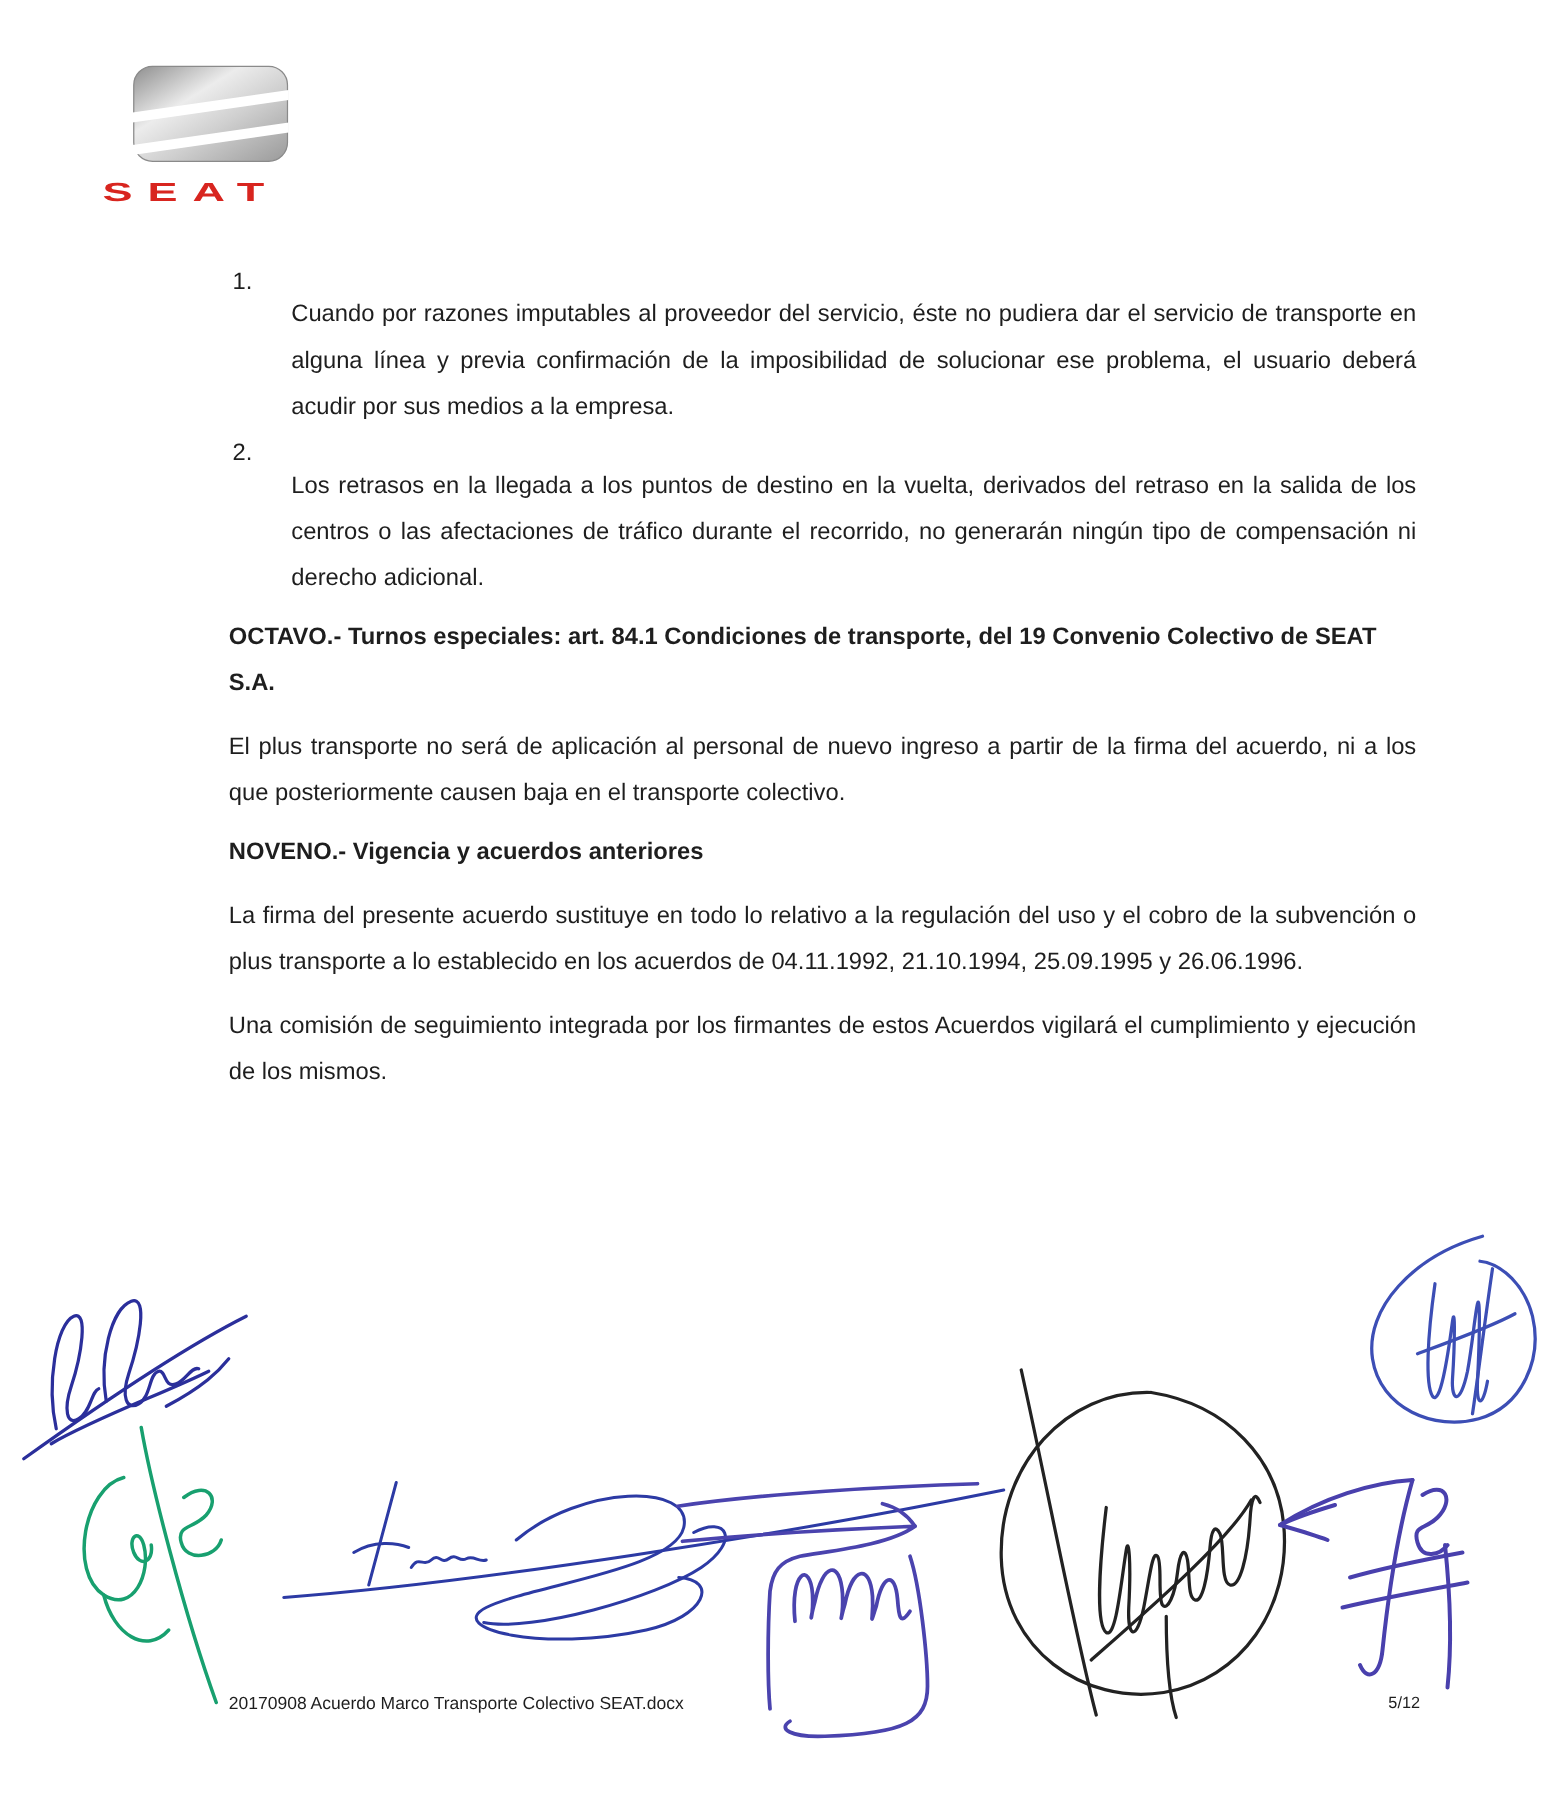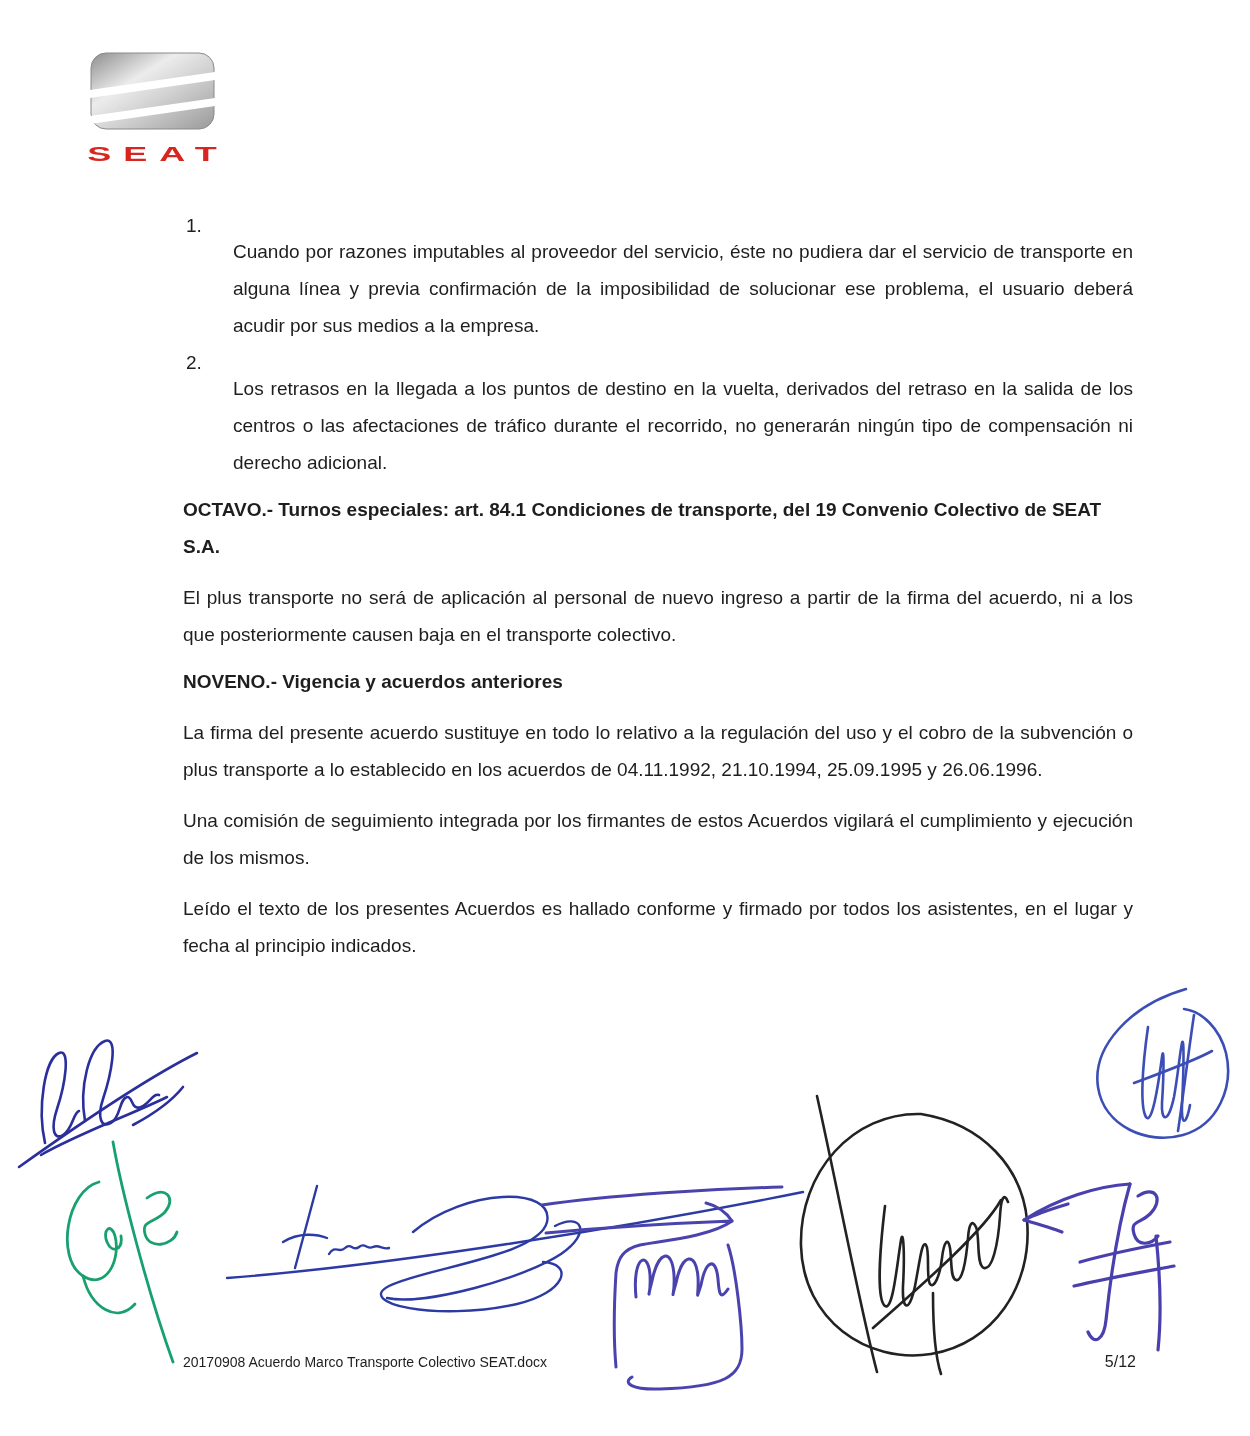--- a/index.html
+++ b/index.html
@@ -5,21 +5,21 @@
   html, body { margin: 0; padding: 0; }
   body {
     width: 1250px; height: 1436px; position: relative;
     background: #ffffff; overflow: hidden;
     font-family: "Liberation Sans", "DejaVu Sans", sans-serif;
     color: #1e1e1e;
   }
   .page { position: absolute; inset: 0; }
 
   
-  .logo { position: absolute; left: 90px; top: 52px; width: 160px; text-align: center; }
+  .logo { position: absolute; left: 106px; top: 52px; width: 160px; }
   .emblem { display: block; }
   .wordmark {
     margin-top: 10px; margin-left: -24px;
     color: #d8251f; font-weight: bold; font-size: 36px;
     letter-spacing: 12px; white-space: nowrap;
     transform: scaleY(0.58) scaleX(1.0); transform-origin: left top;
   }
 
   
   .content {
@@ -28,21 +28,21 @@
   }
   .doc-list-item { display: flex; margin: 0; }
   .li-num { flex: none; width: 50px; padding-left: 3px; box-sizing: border-box; }
   .li-text { flex: 1; text-align: justify; margin-top: 26px; }
   .heading { font-weight: bold; margin: 10px 0 0 0; }
   .heading .lead { }
   .para { text-align: justify; margin: 14px 0 0 0; }
 
   
   .footer-left  { position: absolute; left: 183px; top: 1351px; font-size: 14px; line-height: 22px; }
-  .footer-right { position: absolute; right: 114px; top: 1351px; font-size: 16px; line-height: 22px; }
+  .footer-right { position: absolute; right: 114px; top: 1351px; font-size: 13px; line-height: 22px; }
 
   
   .sig { position: absolute; z-index: 5; }
   .sig path { fill: none; stroke-linecap: round; stroke-linejoin: round; }
 </style>
 </head>
 <body>
 
 <div class="page">
 
@@ -75,21 +75,20 @@
       <div class="li-text">Los retrasos en la llegada a los puntos de destino en la vuelta, derivados del retraso en la salida de los centros o las afectaciones de tráfico durante el recorrido, no generarán ningún tipo de compensación ni derecho adicional.</div>
     </div>
 
     <div class="heading"><span class="lead">OCTAVO</span><span>.- Turnos especiales: art. 84.1 Condiciones de transporte, del 19 Convenio Colectivo de SEAT S.A.</span></div>
     <div class="para">El plus transporte no será de aplicación al personal de nuevo ingreso a partir de la firma del acuerdo, ni a los que posteriormente causen baja en el transporte colectivo.</div>
 
     <div class="heading"><span class="lead">NOVENO</span><span>.- Vigencia y acuerdos anteriores</span></div>
     <div class="para">La firma del presente acuerdo sustituye en todo lo relativo a la regulación del uso y el cobro de la subvención o plus transporte a lo establecido en los acuerdos de 04.11.1992, 21.10.1994, 25.09.1995 y 26.06.1996.</div>
 
     <div class="para">Una comisión de seguimiento integrada por los firmantes de estos Acuerdos vigilará el cumplimiento y ejecución de los mismos.</div>
-    <div class="para">Leído el texto de los presentes Acuerdos es hallado conforme y firmado por todos los asistentes,  en el lugar y fecha al principio indicados.</div>
 
   </div>
 
   <svg class="sig" style="left:15px;top:995px" width="185" height="180" viewBox="0 0 185 180">
     <path stroke-width="2.6" d="M4,172 C60,132 130,84 182,58" stroke="#2b2f9b"></path>
     <path stroke-width="2.6" d="M30,148 C22,112 30,64 44,58 C56,53 50,90 42,114 C36,132 38,146 48,140 C58,134 58,118 64,116" stroke="#2b2f9b"></path>
     <path stroke-width="2.6" d="M70,126 C64,92 74,52 90,46 C104,41 96,80 88,104 C82,122 86,134 96,128 C106,122 104,104 112,102 C118,101 116,116 126,112 C134,109 138,98 144,100" stroke="#2b2f9b"></path>
     <path stroke-width="2.6" d="M26,160 C60,140 120,118 152,102" stroke="#2b2f9b"></path>
     <path stroke-width="2.6" d="M118,130 C148,114 160,102 168,92" stroke="#2b2f9b"></path>
   </svg>

